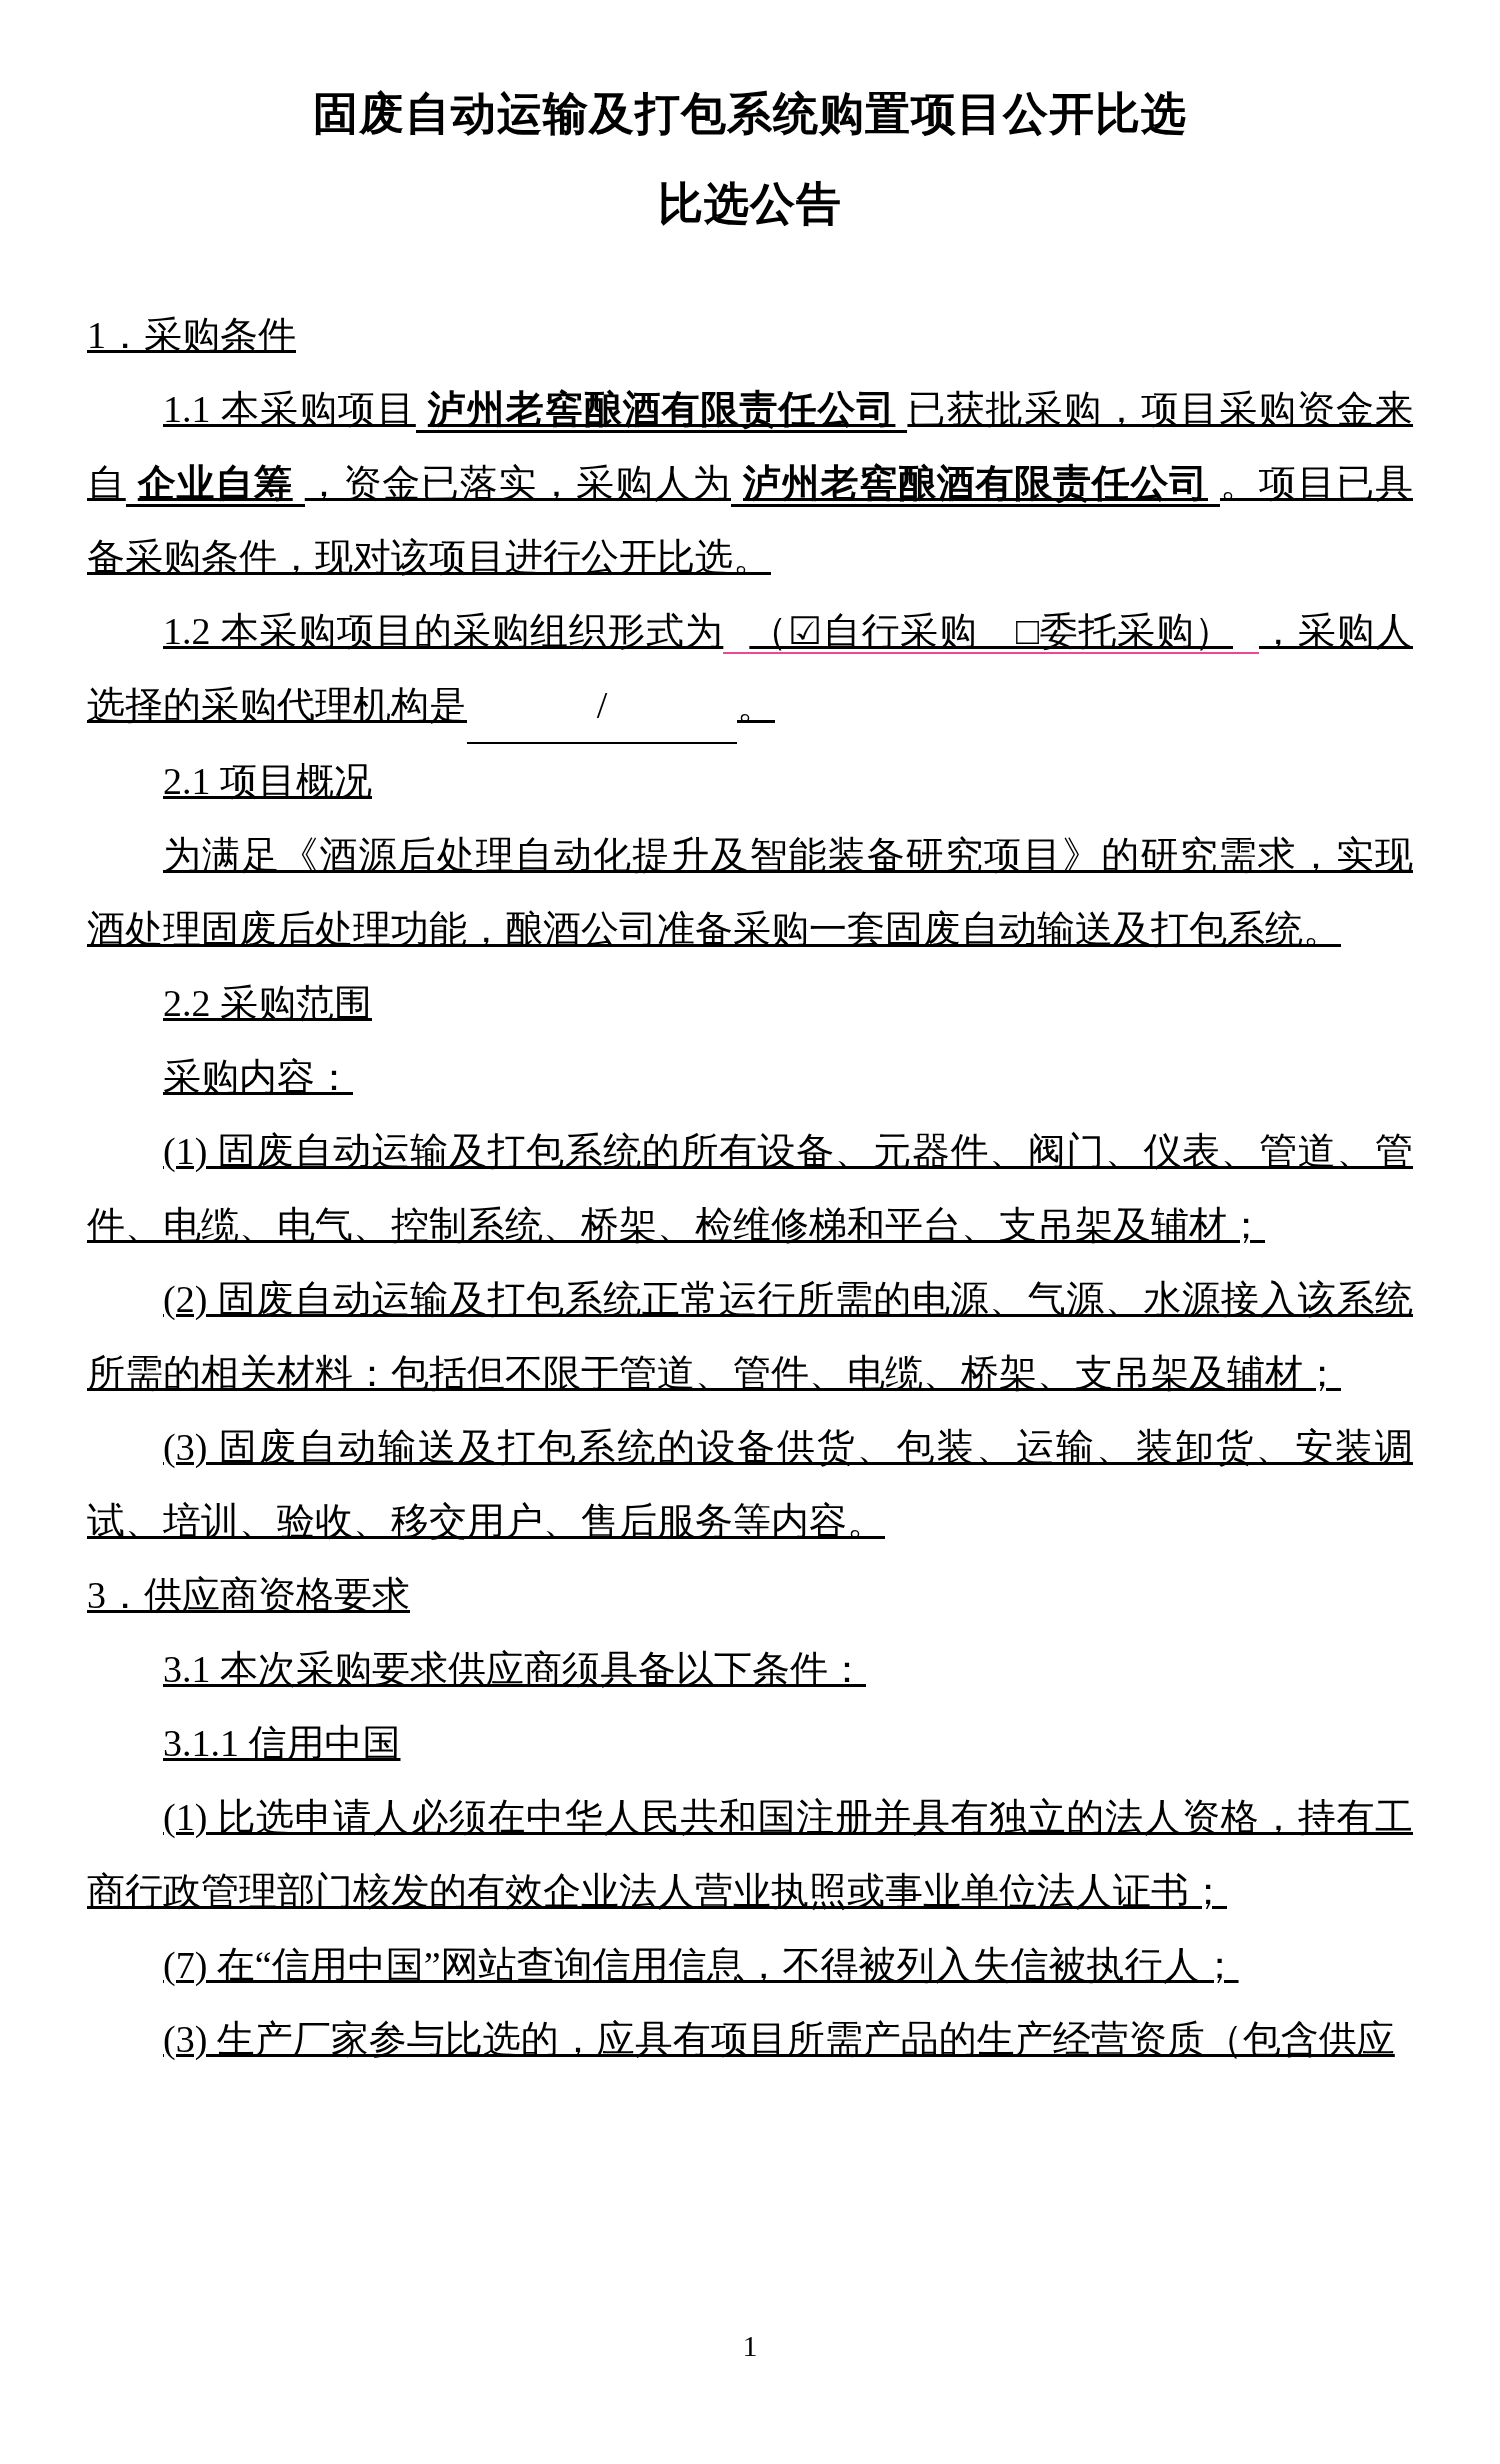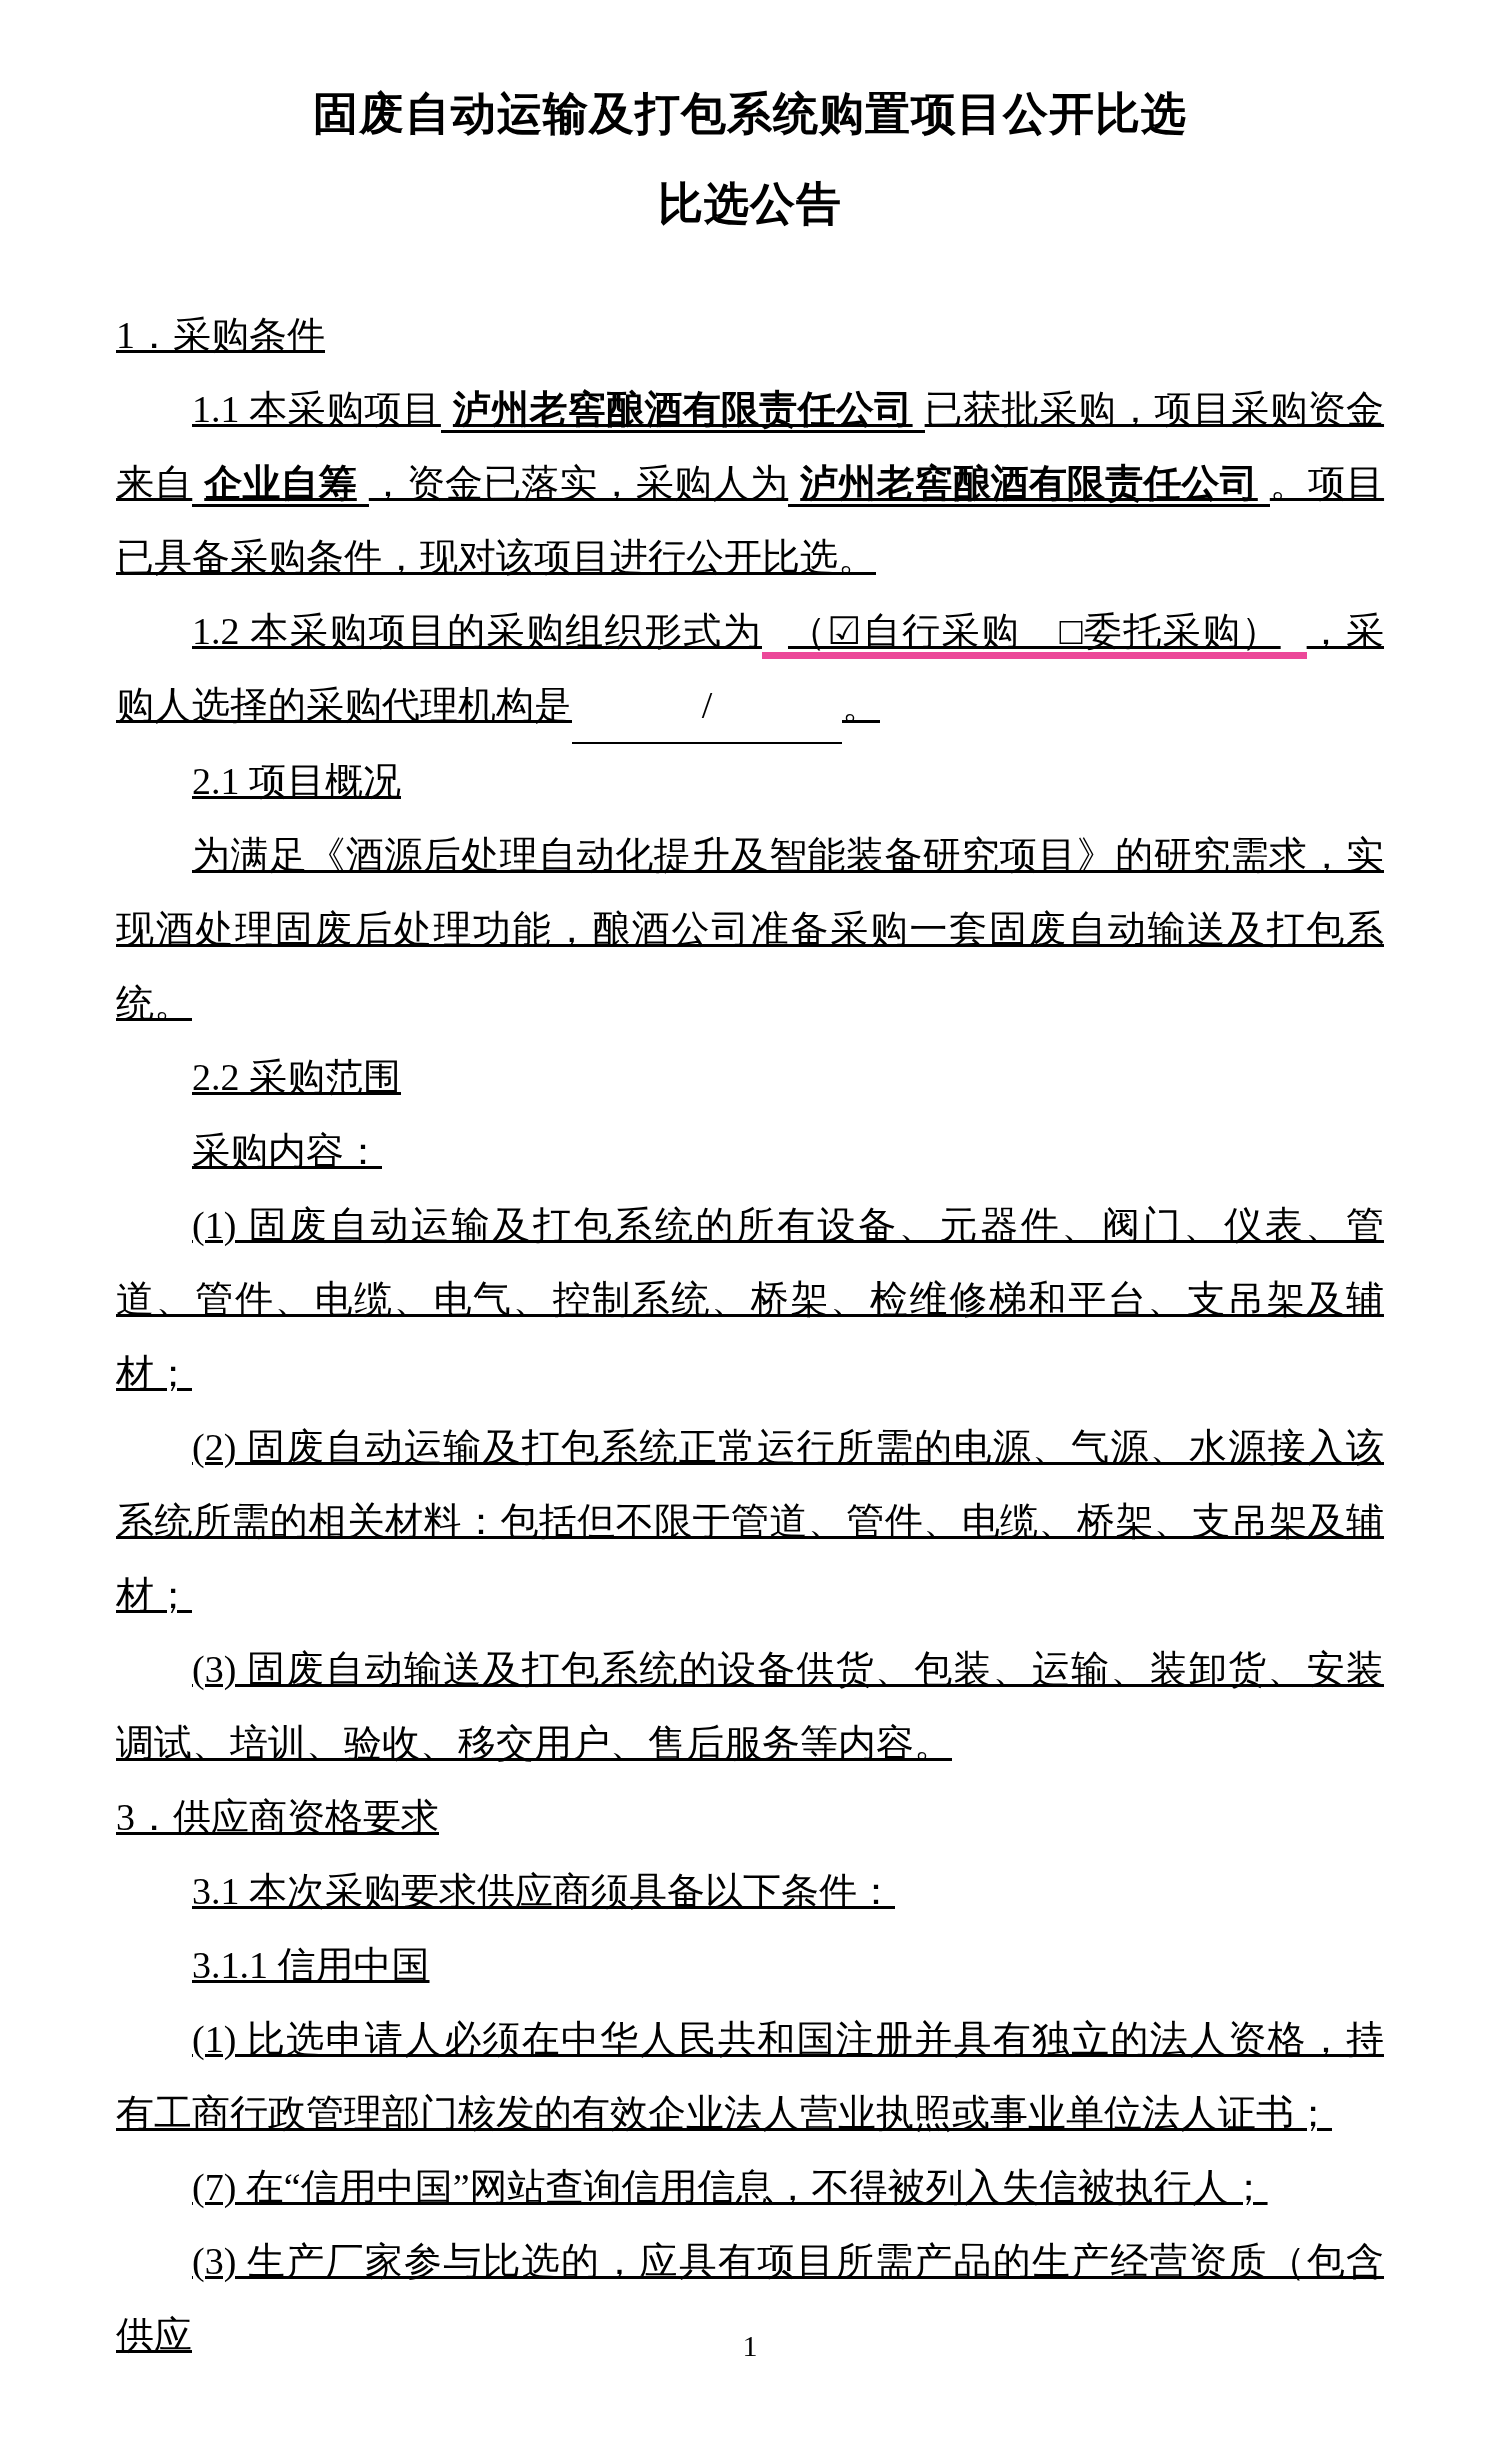--- a/index.html
+++ b/index.html
@@ -9,21 +9,21 @@
   }
   body {
     width: 1500px;
     height: 2464px;
     position: relative;
     overflow: hidden;
     font-family: "Liberation Serif", "DejaVu Serif", serif;
     color: #000000;
   }
   .page {
-    padding: 0 116px;
+    padding: 0 87px;
   }
   .doc-title {
     margin: 88px 0 0 0;
     font-size: 45px;
     line-height: 52px;
     font-weight: bold;
     text-align: center;
     letter-spacing: 1px;
   }
   .doc-subtitle {
@@ -50,21 +50,21 @@
     text-indent: 76px;
   }
   
   .fill-bold {
     font-weight: bold;
     border-bottom: 3px solid #000;
     padding: 0 12px;
   }
   
   .fill-underline {
-    border-bottom: 7px solid #ec4899;
+    border-bottom: 2px solid #ec4899;
     padding: 0 26px;
   }
   
   .blank-slash {
     display: inline-block;
     width: 270px;
     border-bottom: 2px solid #000;
     text-align: center;
     text-indent: 0;
   }

